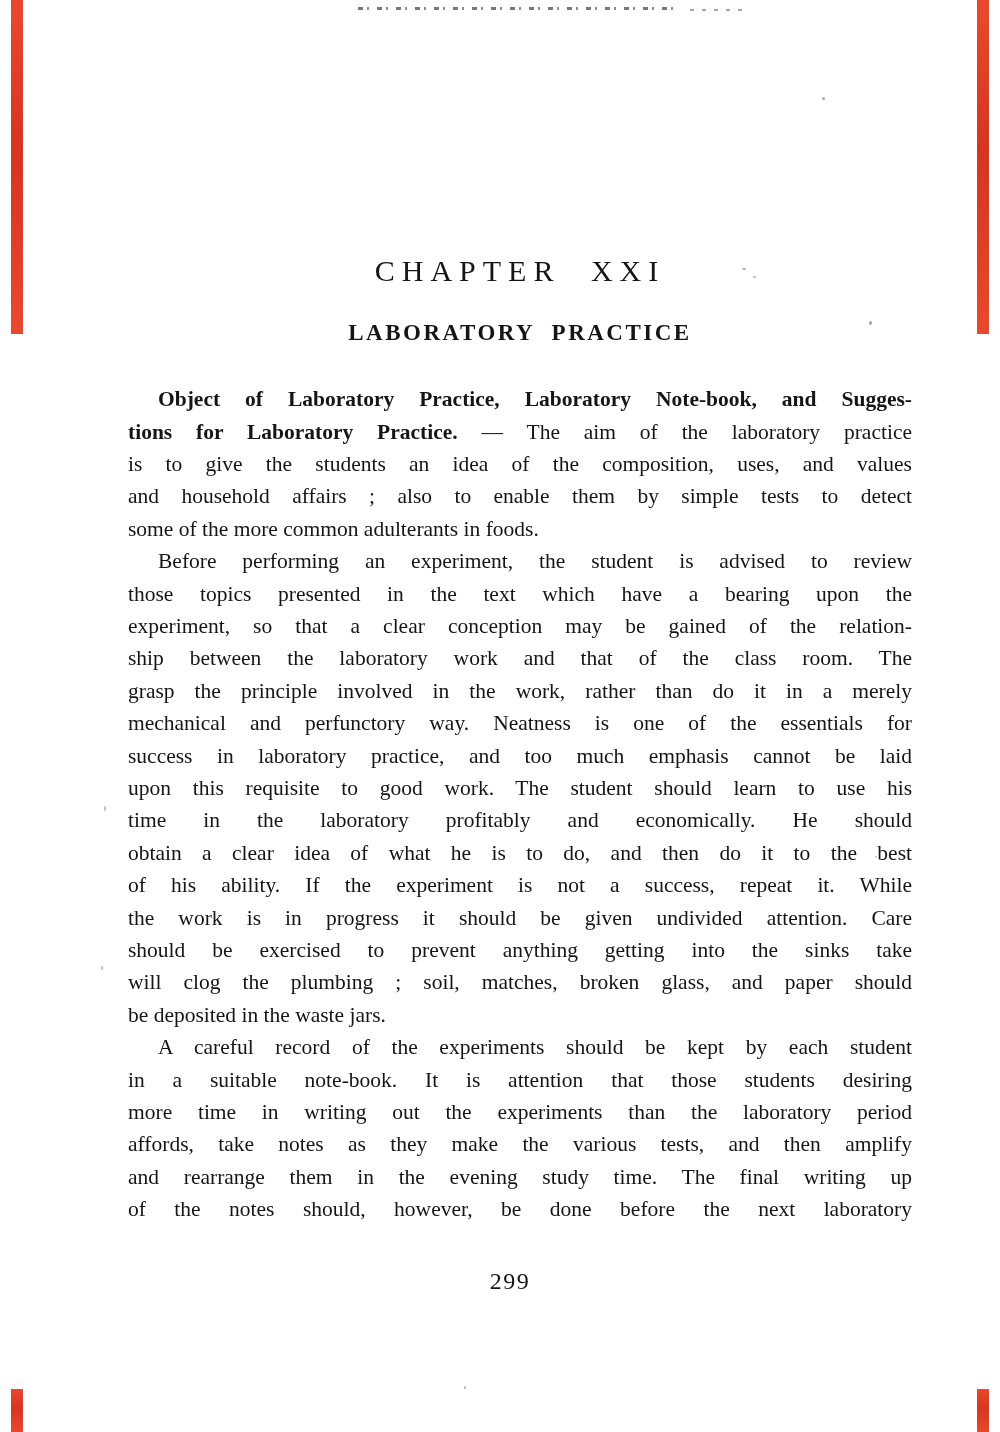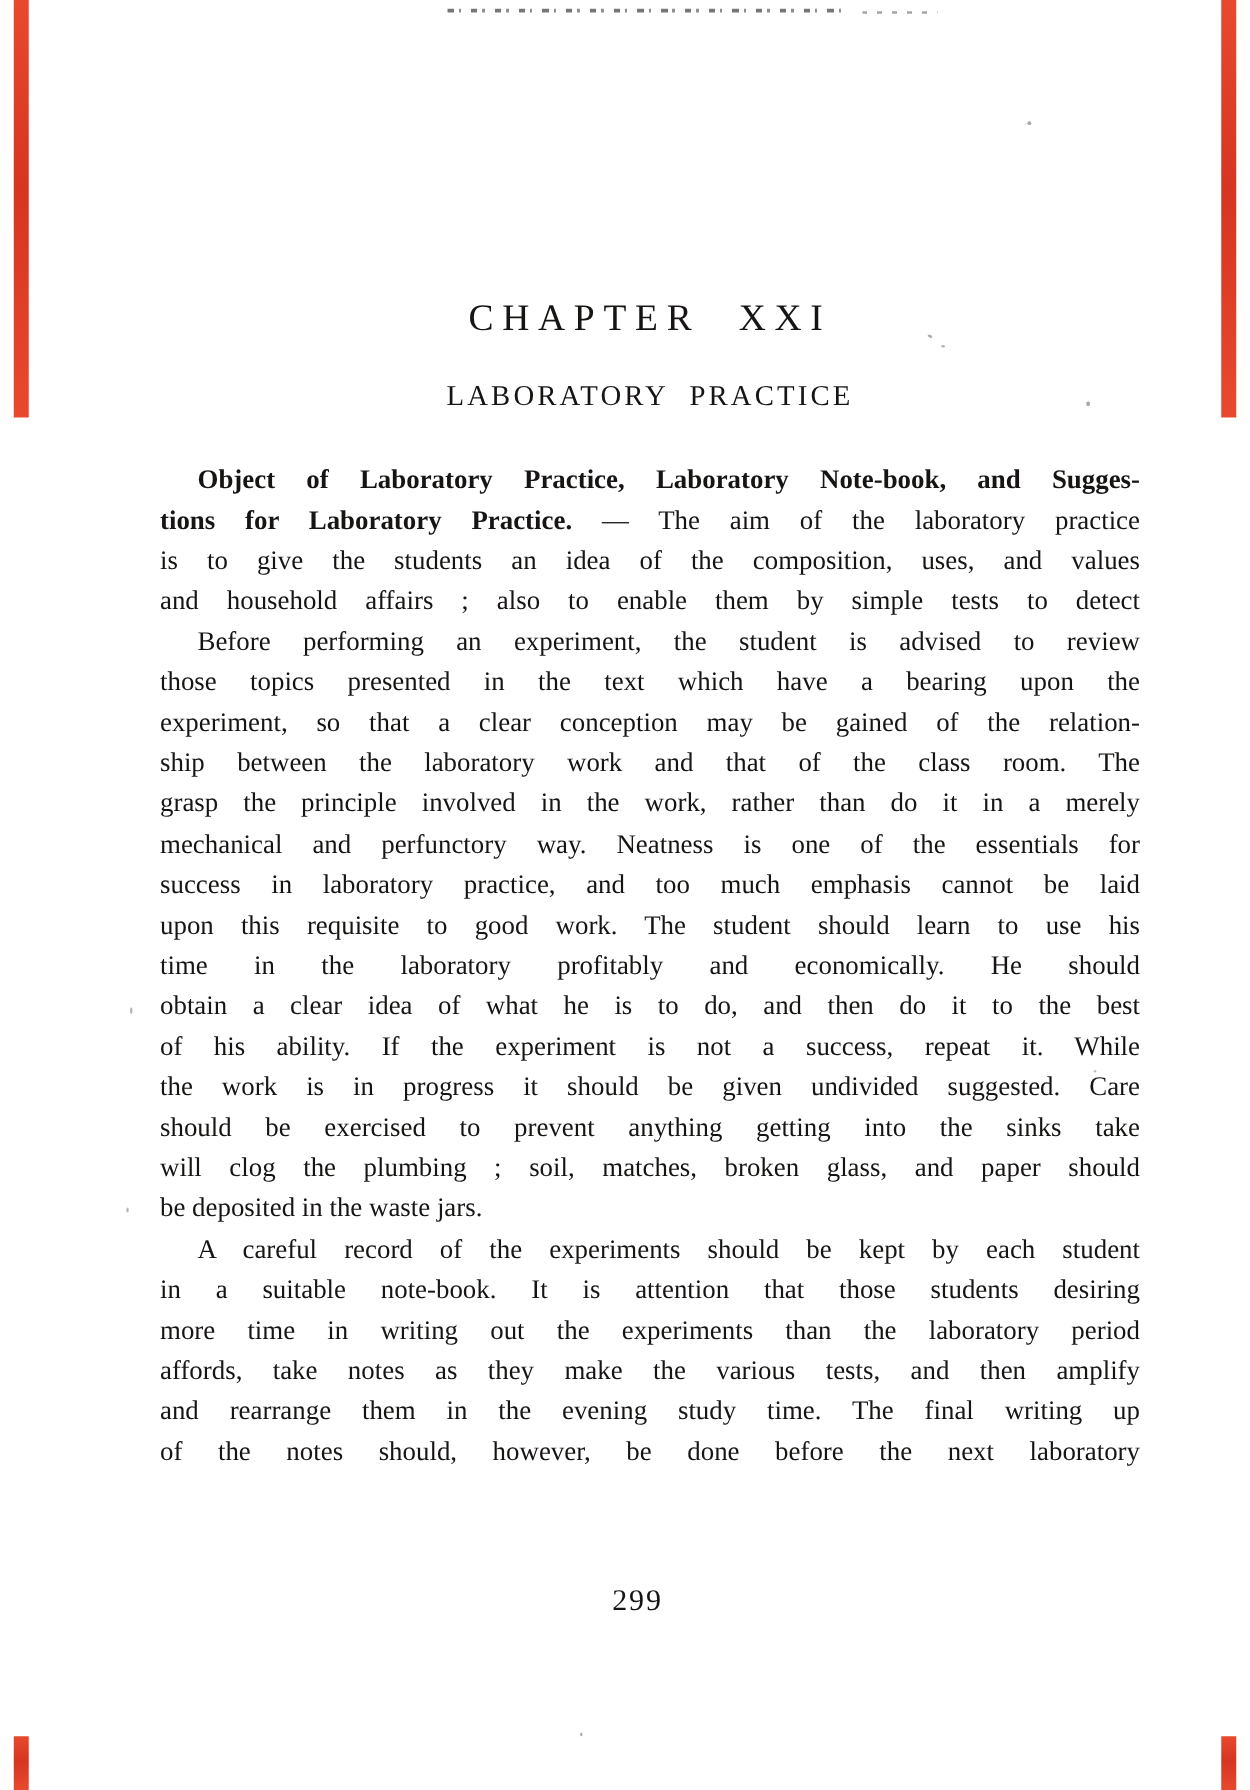--- a/index.html
+++ b/index.html
@@ -7,27 +7,27 @@
     --ink:#171513;
     --edge:#e23c27;
   }
   html,body{margin:0;padding:0;}
   body{
     width:1000px;height:1432px;position:relative;overflow:hidden;
     background:var(--paper);
     font-family:"Liberation Serif","DejaVu Serif",serif;
     color:var(--ink);
   }
-  .text-col{position:absolute;left:128px;top:0;width:784px;}
+  .text-col{position:absolute;left:128px;top:16px;width:784px;}
   h1.chapter{
     margin:238px 0 0;font-size:30px;line-height:34.5px;font-weight:400;
     text-align:center;letter-spacing:7px;word-spacing:16px;color:var(--ink);
   }
   h2.section{
-    margin:30px 0 0;font-size:23px;line-height:27.6px;font-weight:400;
+    margin:30px 0 0;font-size:23px;line-height:27.6px;font-weight:700;
     text-align:center;letter-spacing:2.5px;word-spacing:9px;color:var(--ink);
   }
   .body-text{margin-top:37px;font-size:21.5px;line-height:32.4px;}
   .line{
     text-align:justify;text-align-last:justify;
     -moz-text-align-last:justify;white-space:normal;
   }
   .line.last{text-align-last:left;-moz-text-align-last:left;}
   .line.indent{text-indent:30px;}
   .line .b{font-weight:700;}
@@ -80,32 +80,33 @@
 <div class="spk s8"></div>
 
 <div class="text-col">
   <h1 class="chapter">CHAPTER XXI</h1>
   <h2 class="section">LABORATORY PRACTICE</h2>
   <div class="body-text">
       <div class="line indent"><span class="b">Object of Laboratory Practice, Laboratory Note-book, and Sugges-</span></div>
       <div class="line"><span class="b">tions for Laboratory Practice.</span> — The aim of the laboratory practice</div>
       <div class="line">is to give the students an idea of the composition, uses, and values</div>
       <div class="line">and household affairs ; also to enable them by simple tests to detect</div>
+      <div class="line last">some of the more common adulterants in foods.</div>
       <div class="line indent">Before performing an experiment, the student is advised to review</div>
       <div class="line">those topics presented in the text which have a bearing upon the</div>
       <div class="line">experiment, so that a clear conception may be gained of the relation-</div>
       <div class="line">ship between the laboratory work and that of the class room. The</div>
       <div class="line">grasp the principle involved in the work, rather than do it in a merely</div>
       <div class="line">mechanical and perfunctory way. Neatness is one of the essentials for</div>
       <div class="line">success in laboratory practice, and too much emphasis cannot be laid</div>
       <div class="line">upon this requisite to good work. The student should learn to use his</div>
       <div class="line">time in the laboratory profitably and economically. He should</div>
       <div class="line">obtain a clear idea of what he is to do, and then do it to the best</div>
       <div class="line">of his ability. If the experiment is not a success, repeat it. While</div>
-      <div class="line">the work is in progress it should be given undivided suggested. Care</div>
+      <div class="line">the work is in progress it should be given undivided attention. Care</div>
       <div class="line">should be exercised to prevent anything getting into the sinks take</div>
       <div class="line">will clog the plumbing ; soil, matches, broken glass, and paper should</div>
       <div class="line last">be deposited in the waste jars.</div>
       <div class="line indent">A careful record of the experiments should be kept by each student</div>
       <div class="line">in a suitable note-book. It is attention that those students desiring</div>
       <div class="line">more time in writing out the experiments than the laboratory period</div>
       <div class="line">affords, take notes as they make the various tests, and then amplify</div>
       <div class="line">and rearrange them in the evening study time. The final writing up</div>
       <div class="line">of the notes should, however, be done before the next laboratory</div>
     </div>

